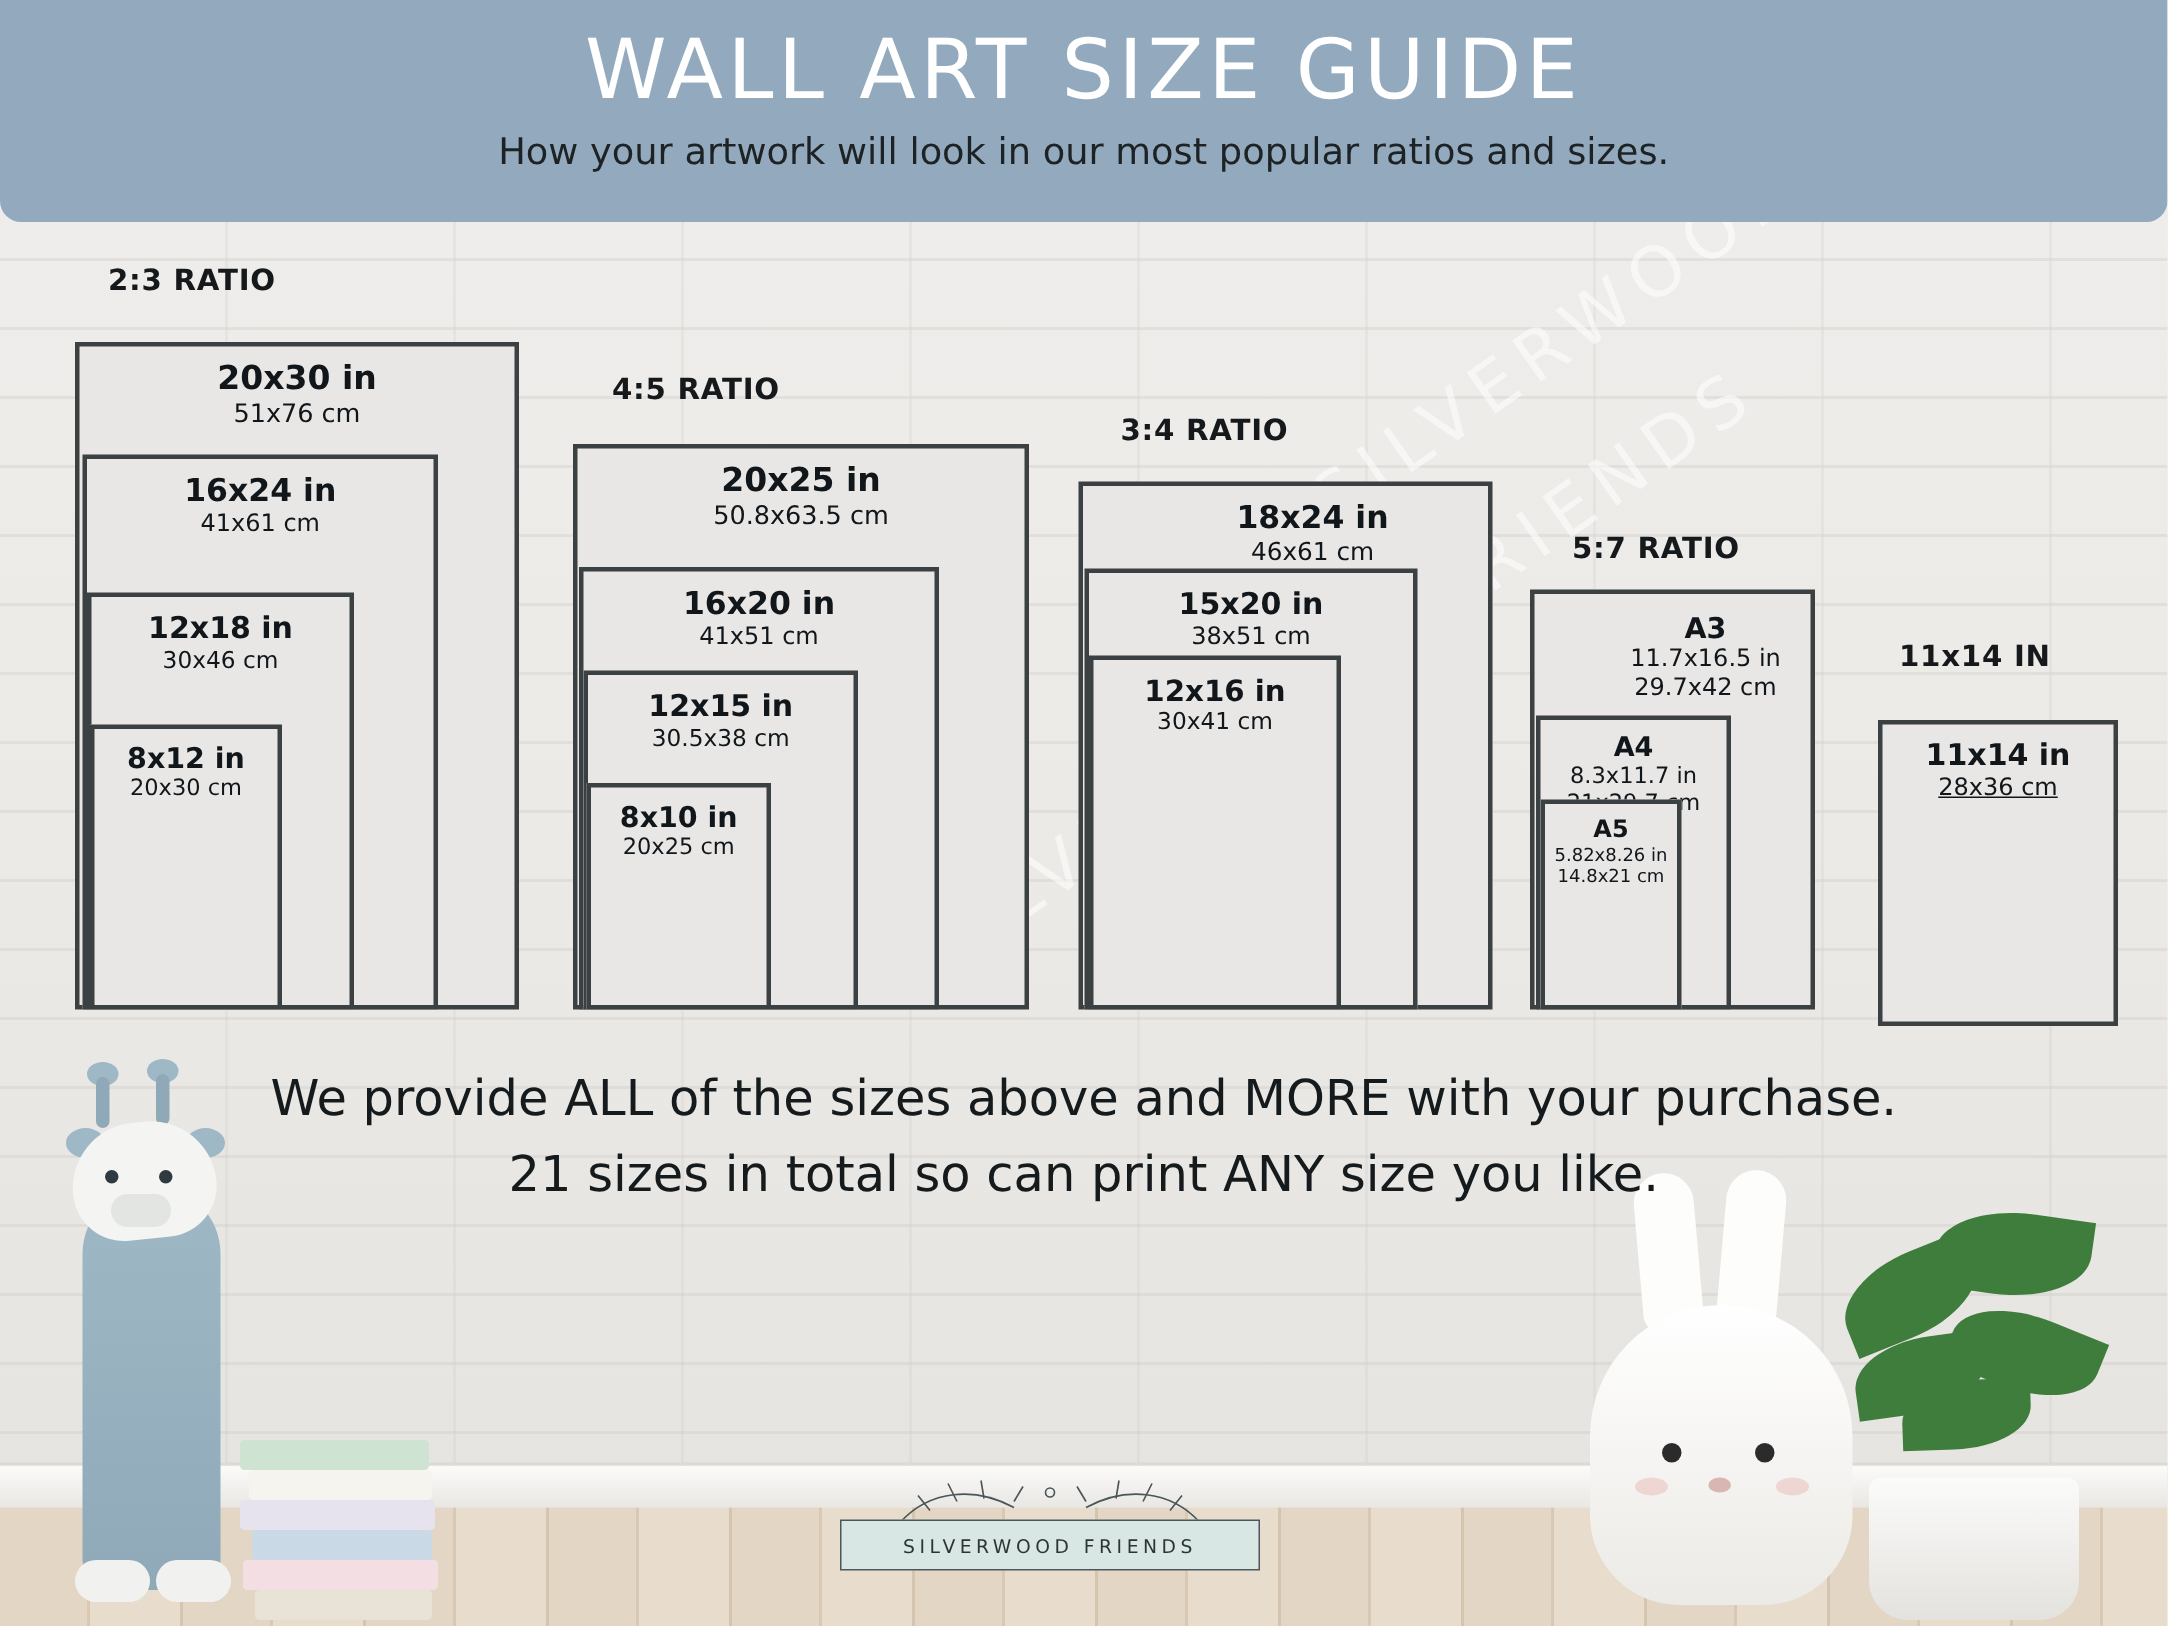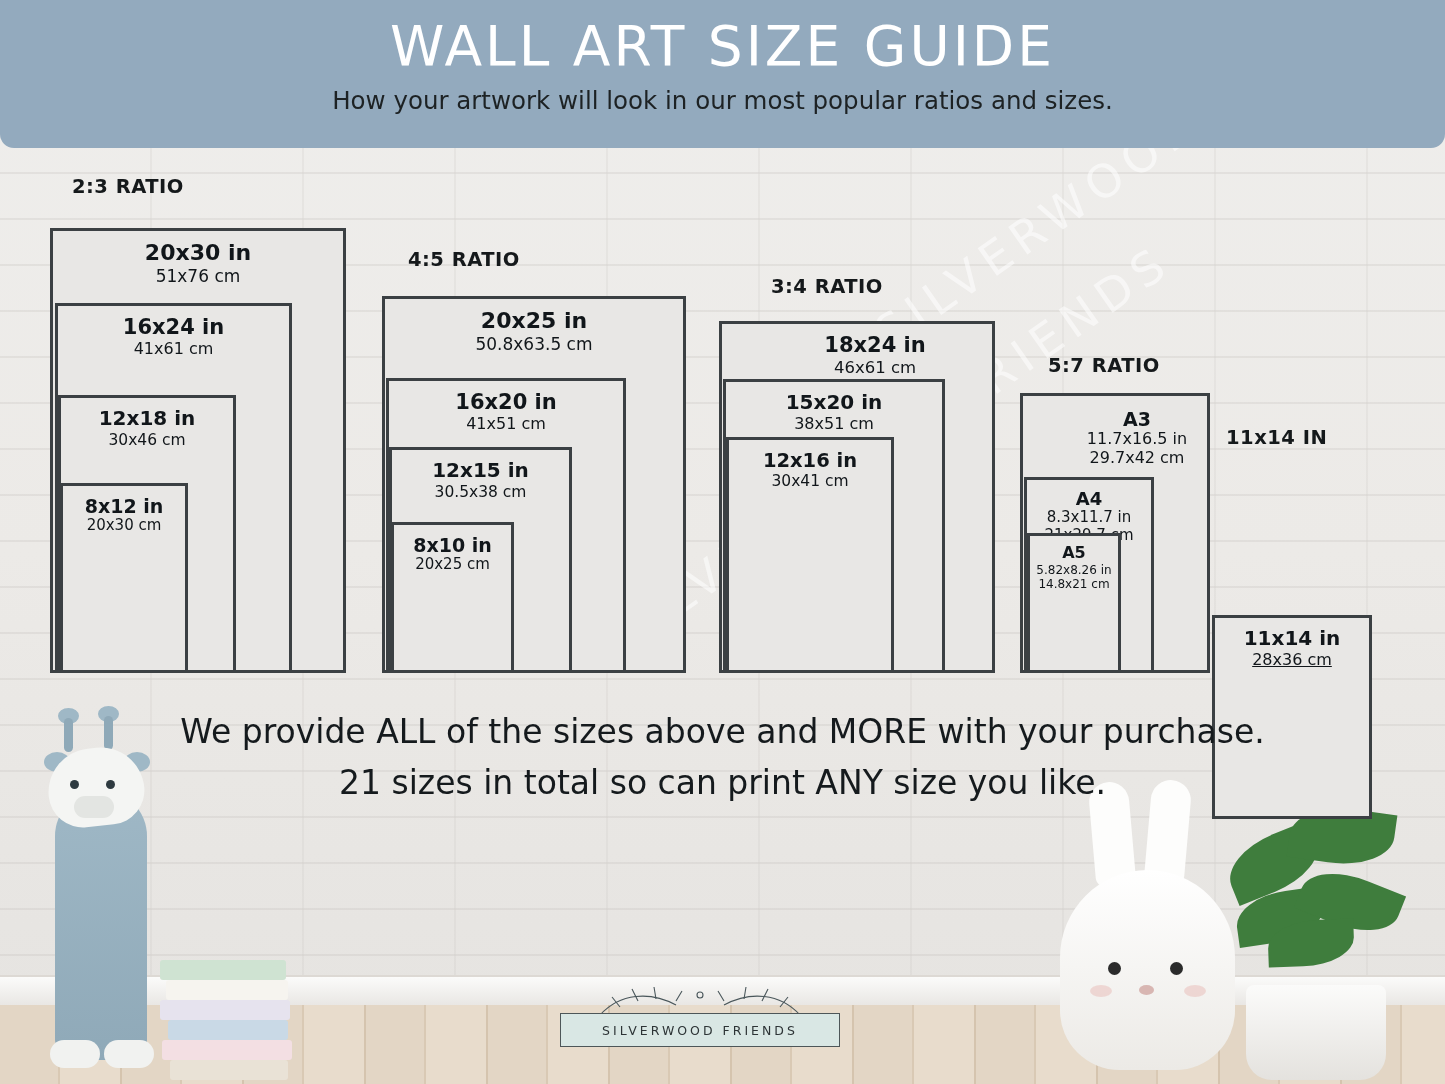--- a/index.html
+++ b/index.html
@@ -292,21 +292,21 @@
     </div>
     <div class="frame" style="left:9px; width:123px; height:151px;">
       <div class="lbl" style="top:9px; font-size:19px;">
         <span class="in">8x10 in</span>
         <span class="cm" style="font-size:15px;">20x25 cm</span>
       </div>
     </div>
   </div>
 
   <div class="group" style="left:719px; top:0; width:280px; height:525px;">
-    <div class="ratio-label" style="left:28px; top:127px;margin-left:24px;">3:4 RATIO</div>
+    <div class="ratio-label" style="left:28px; top:127px;">3:4 RATIO</div>
 
     <div class="frame" style="left:0px; width:276px; height:352px;">
       <div class="lbl" style="top:9px; font-size:21px;padding-left:36px;">
         <span class="in">18x24 in</span>
         <span class="cm" style="font-size:16.5px;">46x61 cm</span>
       </div>
     </div>
     <div class="frame" style="left:4px; width:222px; height:294px;">
       <div class="lbl" style="top:9px; font-size:20px;">
         <span class="in">15x20 in</span>
@@ -340,21 +340,21 @@
     </div>
     <div class="frame" style="left:7px; width:94px; height:140px;">
       <div class="lbl" style="top:8px; font-size:16px;">
         <span class="in">A5</span>
         <span class="cm" style="font-size:12px;">5.82x8.26 in</span>
         <span class="cm" style="font-size:12px;">14.8x21 cm</span>
       </div>
     </div>
   </div>
 
-  <div class="group" style="left:1212px; top:0; width:160px; height:671px;">
+  <div class="group" style="left:1252px; top:0; width:160px; height:536px;">
     <div class="ratio-label" style="left:14px; top:278px;">11x14 IN</div>
 
     <div class="frame" style="left:0px; width:160px; height:204px;">
       <div class="lbl" style="top:9px; font-size:20px;">
         <span class="in">11x14 in</span>
         <span class="cm" style="font-size:16px;text-decoration:underline;">28x36 cm</span>
       </div>
     </div>
   </div>
 </div>

